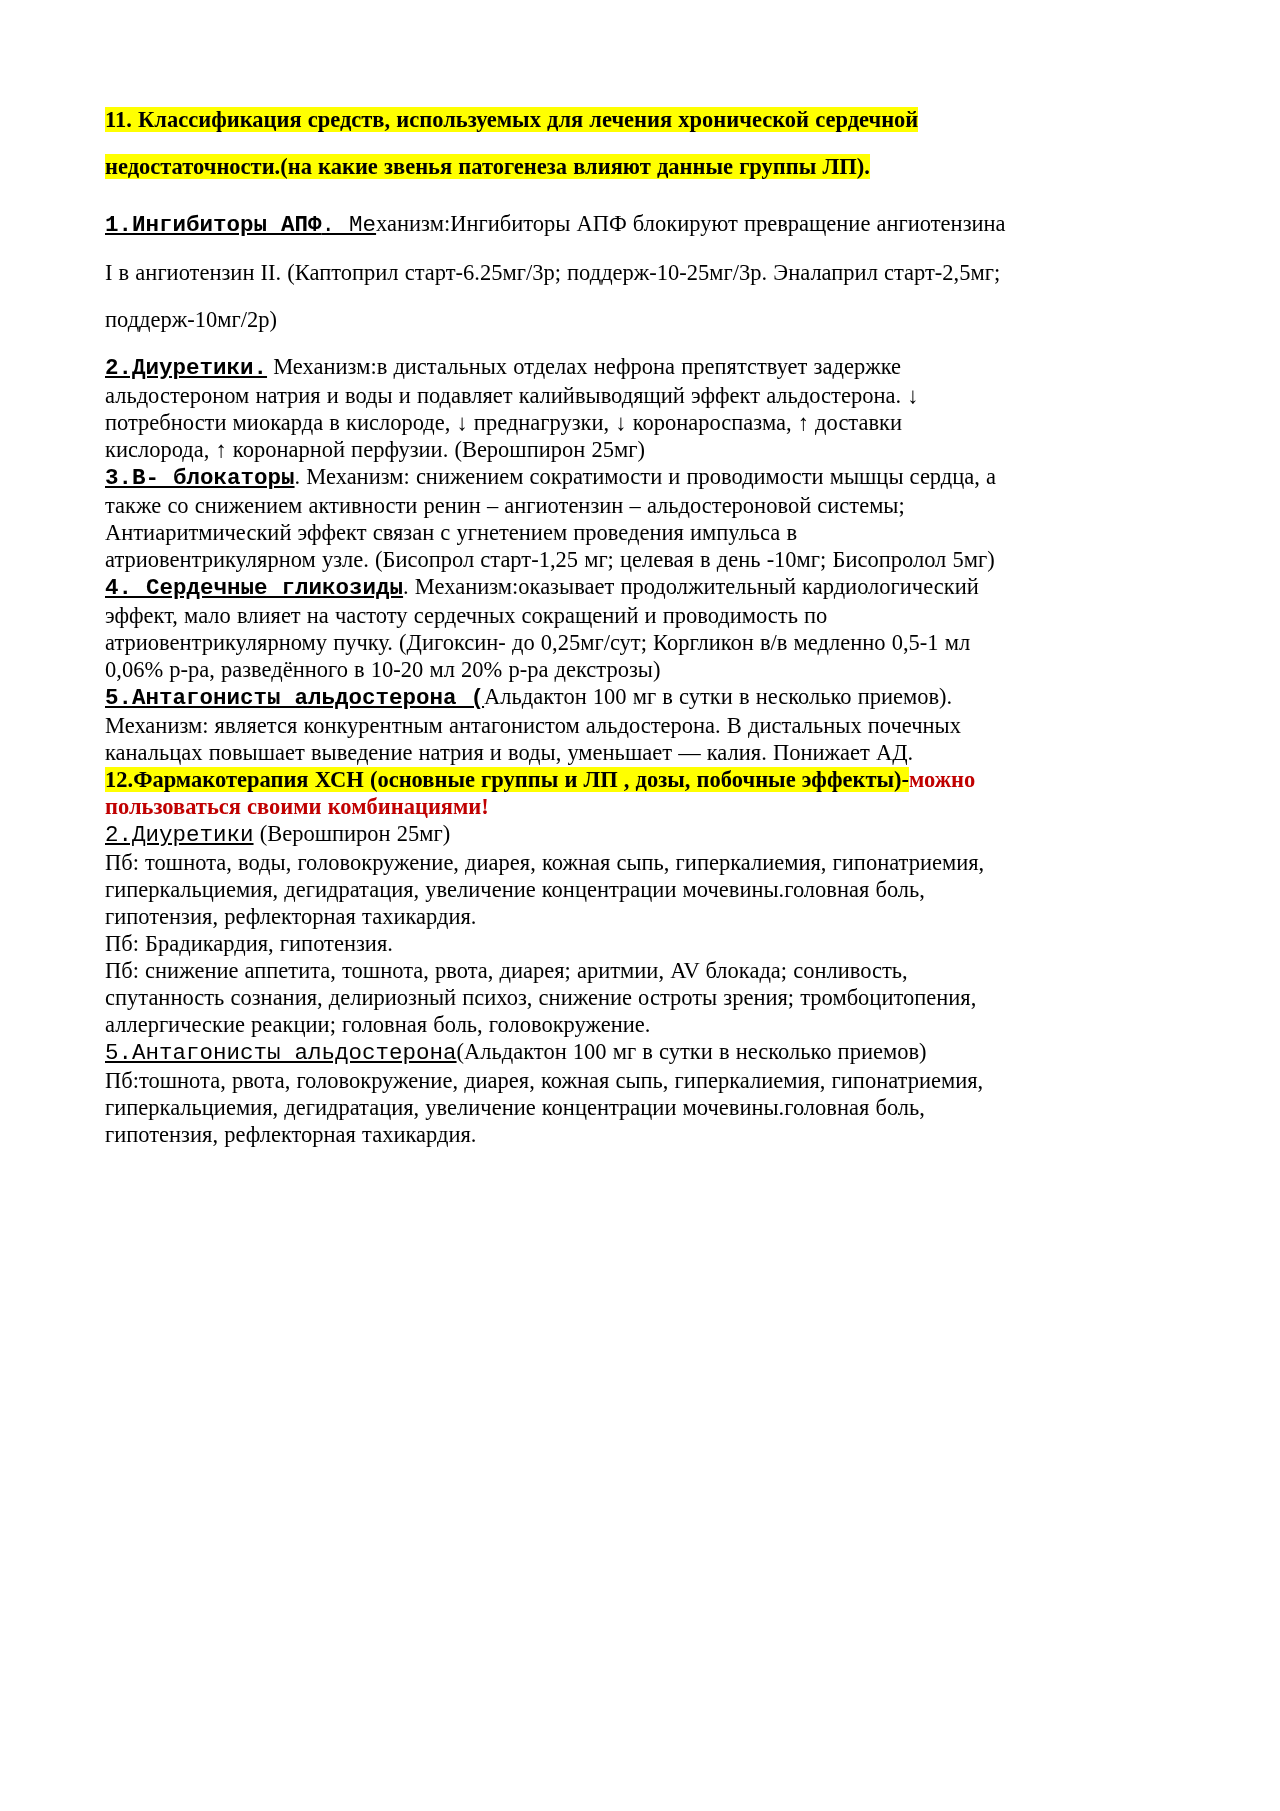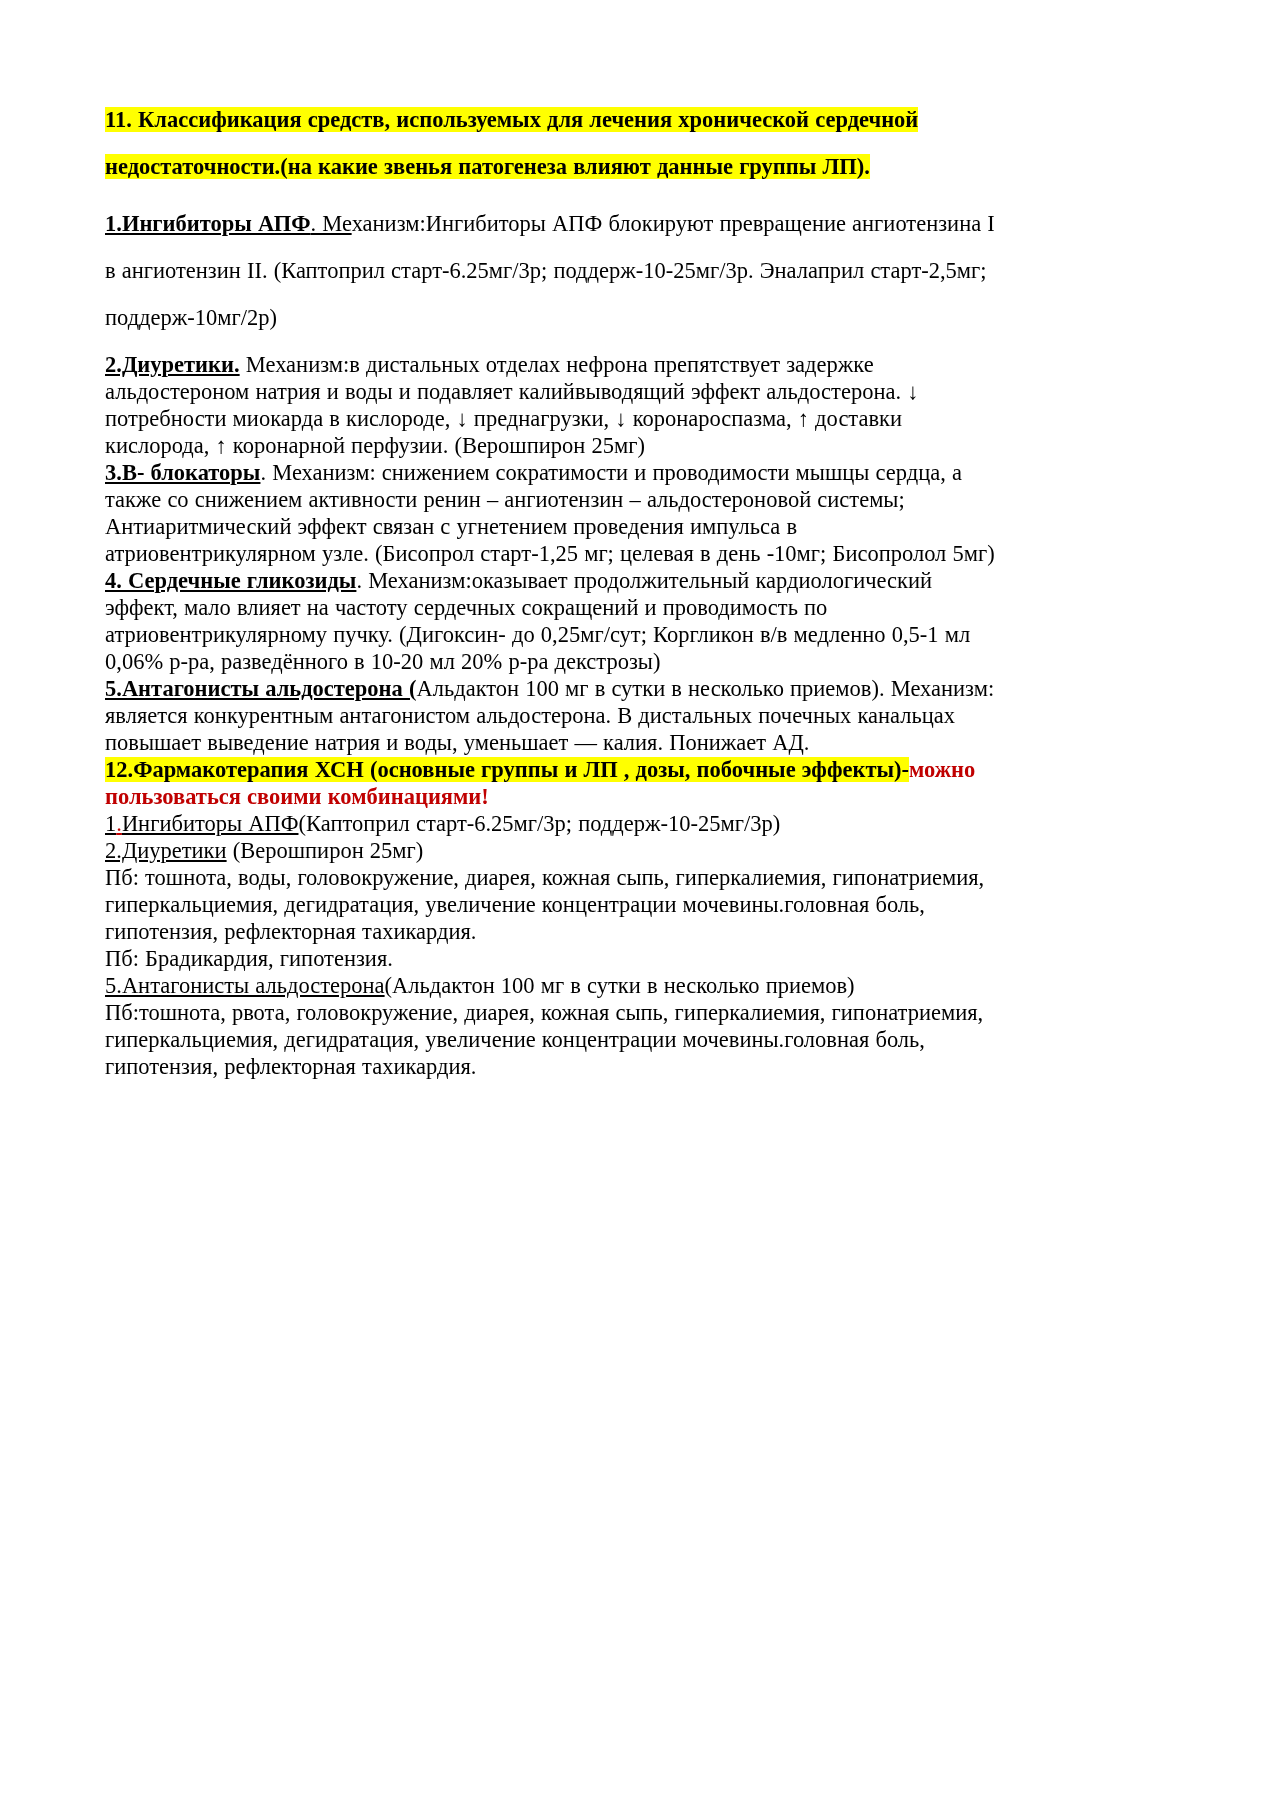--- a/index.html
+++ b/index.html
@@ -24,36 +24,36 @@
   .doc-body { width: 905px; }
   p.para {
     margin: 0;
     font-size: 22.5px;
     color: #000000;
     word-spacing: 0.5px;
   }
   p.wide  { line-height: 47px; margin-bottom: 10px; }
   p.dense { line-height: 27px; }
   .bold      { font-weight: bold; }
-  .underline { text-decoration: underline; }
+  .underline { text-decoration: underline; font-family: Liberation Mono, monospace; }
   .highlight { background: #ffff00; padding: 0 0; }
   .red       { color: #c00000; }
 </style>
 </head>
 <body>
 
 <div class="page">
   <div class="doc-body">
       <p class="para wide"><span class="bold highlight">11. Классификация средств, используемых для лечения хронической сердечной недостаточности.(на какие звенья патогенеза влияют данные группы ЛП).</span></p>
       <p class="para wide"><span class="bold underline">1.Ингибиторы АПФ</span><span class="underline">. Ме</span><span>ханизм:Ингибиторы АПФ блокируют превращение ангиотензина I в ангиотензин II. (Каптоприл старт-6.25мг/3р; поддерж-10-25мг/3р. Эналаприл старт-2,5мг; поддерж-10мг/2р)</span></p>
       <p class="para dense"><span class="bold underline">2.Диуретики.</span><span> Механизм:в дистальных отделах нефрона препятствует задержке альдостероном натрия и воды и подавляет калийвыводящий эффект альдостерона. ↓ потребности миокарда в кислороде, ↓ преднагрузки, ↓ коронароспазма, ↑ доставки кислорода, ↑ коронарной перфузии. (Верошпирон 25мг)</span></p>
       <p class="para dense"><span class="bold underline">3.В- блокаторы</span><span>. Механизм: снижением сократимости и проводимости мышцы сердца, а также со снижением активности ренин – ангиотензин – альдостероновой системы; Антиаритмический эффект связан с угнетением проведения импульса в атриовентрикулярном узле. (Бисопрол старт-1,25 мг; целевая в день -10мг; Бисопролол 5мг)</span></p>
       <p class="para dense"><span class="bold underline">4. Сердечные гликозиды</span><span>. Механизм:оказывает продолжительный кардиологический эффект, мало влияет на частоту сердечных сокращений и проводимость по атриовентрикулярному пучку. (Дигоксин- до 0,25мг/сут; Коргликон в/в медленно 0,5-1 мл 0,06% р-ра, разведённого в 10-20 мл 20% р-ра декстрозы)</span></p>
       <p class="para dense"><span class="bold underline">5.Антагонисты альдостерона (</span><span>Альдактон 100 мг в сутки в несколько приемов). Механизм: является конкурентным антагонистом альдостерона. В дистальных почечных канальцах повышает выведение натрия и воды, уменьшает — калия. Понижает АД.</span></p>
       <p class="para dense"><span class="bold highlight">12.Фармакотерапия ХСН (основные группы и ЛП , дозы, побочные эффекты)-</span><span class="bold red">можно пользоваться своими комбинациями!</span></p>
-      <p class="para dense"><span class="underline">1</span><span class="underline red">.</span><span class="underline">Ингибиторы АПФ</span><span>(Каптоприл старт-6.25мг/3р; поддерж-10-25мг/3р)</span></p>
       <p class="para dense"><span class="underline">2.Диуретики</span><span> (Верошпирон 25мг)</span></p>
       <p class="para dense"><span>Пб: тошнота, воды, головокружение, диарея, кожная сыпь, гиперкалиемия, гипонатриемия, гиперкальциемия, дегидратация, увеличение концентрации мочевины.головная боль, гипотензия, рефлекторная тахикардия.</span></p>
       <p class="para dense"><span>Пб: Брадикардия, гипотензия.</span></p>
+      <p class="para dense"><span>Пб: снижение аппетита, тошнота, рвота, диарея; аритмии, AV блокада; сонливость, спутанность сознания, делириозный психоз, снижение остроты зрения; тромбоцитопения, аллергические реакции; головная боль, головокружение.</span></p>
       <p class="para dense"><span class="underline">5.Антагонисты альдостерона</span><span>(Альдактон 100 мг в сутки в несколько приемов)</span></p>
       <p class="para dense"><span>Пб:тошнота, рвота, головокружение, диарея, кожная сыпь, гиперкалиемия, гипонатриемия, гиперкальциемия, дегидратация, увеличение концентрации мочевины.головная боль, гипотензия, рефлекторная тахикардия.</span></p>
     </div>
 </div>
 
 </body></html>

